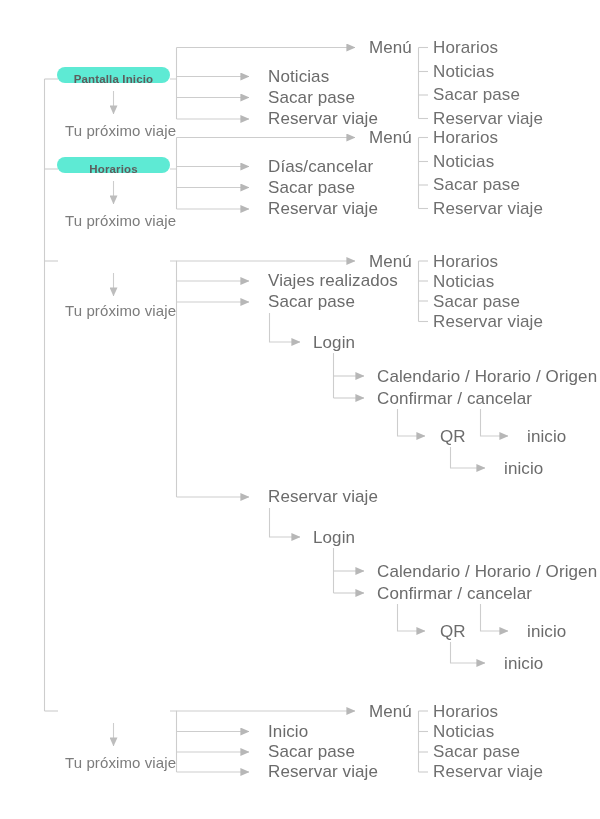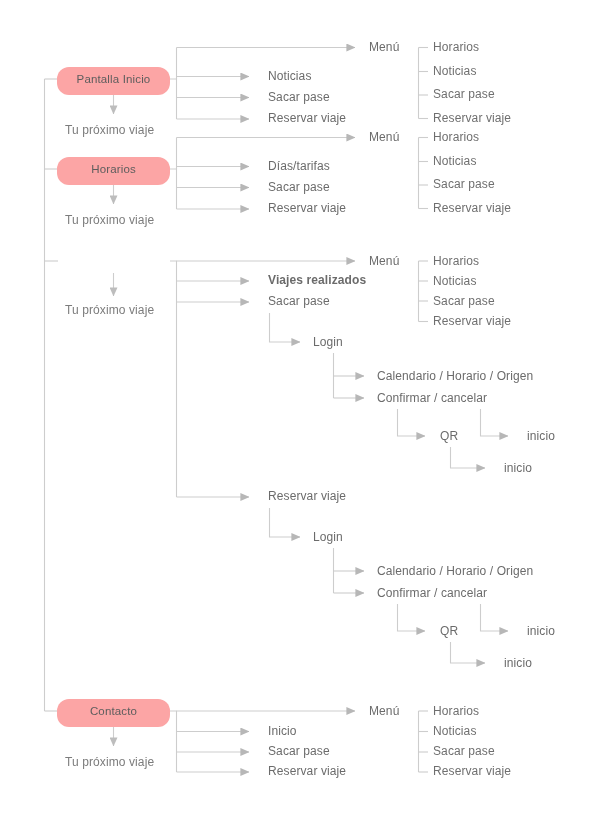--- a/index.html
+++ b/index.html
@@ -26,42 +26,43 @@
     position: absolute;
     left: 0;
     top: 0;
     width: 600px;
     height: 819px;
     pointer-events: none;
   }
   
   .pill {
     position: absolute;
-    height: 28px;
+    height: 16px;
     border-radius: 12px;
-    background: #fca5a5;
+    background: #5eead4;
     color: #5d5d5d;
     font-size: 11.5px;
     line-height: 24px;
     text-align: center;
     letter-spacing: 0.15px;
     white-space: nowrap;
+    font-weight: bold;
   }
   
   .lbl {
     position: absolute;
     color: #6b6b6b;
-    font-size: 12px;
+    font-size: 17px;
     line-height: 13px;
     white-space: nowrap;
     letter-spacing: 0.1px;
   }
   .lbl.sub {
     color: #7c7c7c;
-    font-size: 12px;
+    font-size: 15px;
   }
   .lbl.menu {
     color: #6b6b6b;
   }
   .lbl.bracket-item {
     color: #6f6f6f;
   }
 </style>
 </head>
 <body>
@@ -167,31 +168,31 @@
   <div class="lbl" style="left:268px; top:91px;">Sacar pase</div>
   <div class="lbl" style="left:268px; top:112px;">Reservar viaje</div>
   <div class="lbl bracket-item" style="left:433px; top:41px;">Horarios</div>
   <div class="lbl bracket-item" style="left:433px; top:65px;">Noticias</div>
   <div class="lbl bracket-item" style="left:433px; top:88px;">Sacar pase</div>
   <div class="lbl bracket-item" style="left:433px; top:112px;">Reservar viaje</div>
 
   <div class="pill" style="left:57px; top:157px; width:113px;">Horarios</div>
   <div class="lbl sub" style="left:65px; top:214px;">Tu próximo viaje</div>
   <div class="lbl menu" style="left:369px; top:131px;">Menú</div>
-  <div class="lbl" style="left:268px; top:160px;">Días/tarifas</div>
+  <div class="lbl" style="left:268px; top:160px;">Días/cancelar</div>
   <div class="lbl" style="left:268px; top:181px;">Sacar pase</div>
   <div class="lbl" style="left:268px; top:202px;">Reservar viaje</div>
   <div class="lbl bracket-item" style="left:433px; top:131px;">Horarios</div>
   <div class="lbl bracket-item" style="left:433px; top:155px;">Noticias</div>
   <div class="lbl bracket-item" style="left:433px; top:178px;">Sacar pase</div>
   <div class="lbl bracket-item" style="left:433px; top:202px;">Reservar viaje</div>
 
   <div class="lbl sub" style="left:65px; top:304px;">Tu próximo viaje</div>
   <div class="lbl menu" style="left:369px; top:255px;">Menú</div>
-  <div class="lbl" style="left:268px; top:274px;font-weight:bold;">Viajes realizados</div>
+  <div class="lbl" style="left:268px; top:274px;">Viajes realizados</div>
   <div class="lbl" style="left:268px; top:295px;">Sacar pase</div>
   <div class="lbl" style="left:268px; top:490px;">Reservar viaje</div>
   <div class="lbl bracket-item" style="left:433px; top:255px;">Horarios</div>
   <div class="lbl bracket-item" style="left:433px; top:275px;">Noticias</div>
   <div class="lbl bracket-item" style="left:433px; top:295px;">Sacar pase</div>
   <div class="lbl bracket-item" style="left:433px; top:315px;">Reservar viaje</div>
 
   <div class="lbl" style="left:313px; top:336px;">Login</div>
   <div class="lbl" style="left:377px; top:370px;">Calendario / Horario / Origen</div>
   <div class="lbl" style="left:377px; top:392px;">Confirmar / cancelar</div>
@@ -199,21 +200,20 @@
   <div class="lbl" style="left:527px; top:430px;">inicio</div>
   <div class="lbl" style="left:504px; top:462px;">inicio</div>
 
   <div class="lbl" style="left:313px; top:531px;">Login</div>
   <div class="lbl" style="left:377px; top:565px;">Calendario / Horario / Origen</div>
   <div class="lbl" style="left:377px; top:587px;">Confirmar / cancelar</div>
   <div class="lbl" style="left:440px; top:625px;">QR</div>
   <div class="lbl" style="left:527px; top:625px;">inicio</div>
   <div class="lbl" style="left:504px; top:657px;">inicio</div>
 
-  <div class="pill" style="left:57px; top:699px; width:113px;">Contacto</div>
   <div class="lbl sub" style="left:65px; top:756px;">Tu próximo viaje</div>
   <div class="lbl menu" style="left:369px; top:705px;">Menú</div>
   <div class="lbl" style="left:268px; top:725px;">Inicio</div>
   <div class="lbl" style="left:268px; top:745px;">Sacar pase</div>
   <div class="lbl" style="left:268px; top:765px;">Reservar viaje</div>
   <div class="lbl bracket-item" style="left:433px; top:705px;">Horarios</div>
   <div class="lbl bracket-item" style="left:433px; top:725px;">Noticias</div>
   <div class="lbl bracket-item" style="left:433px; top:745px;">Sacar pase</div>
   <div class="lbl bracket-item" style="left:433px; top:765px;">Reservar viaje</div>
 

